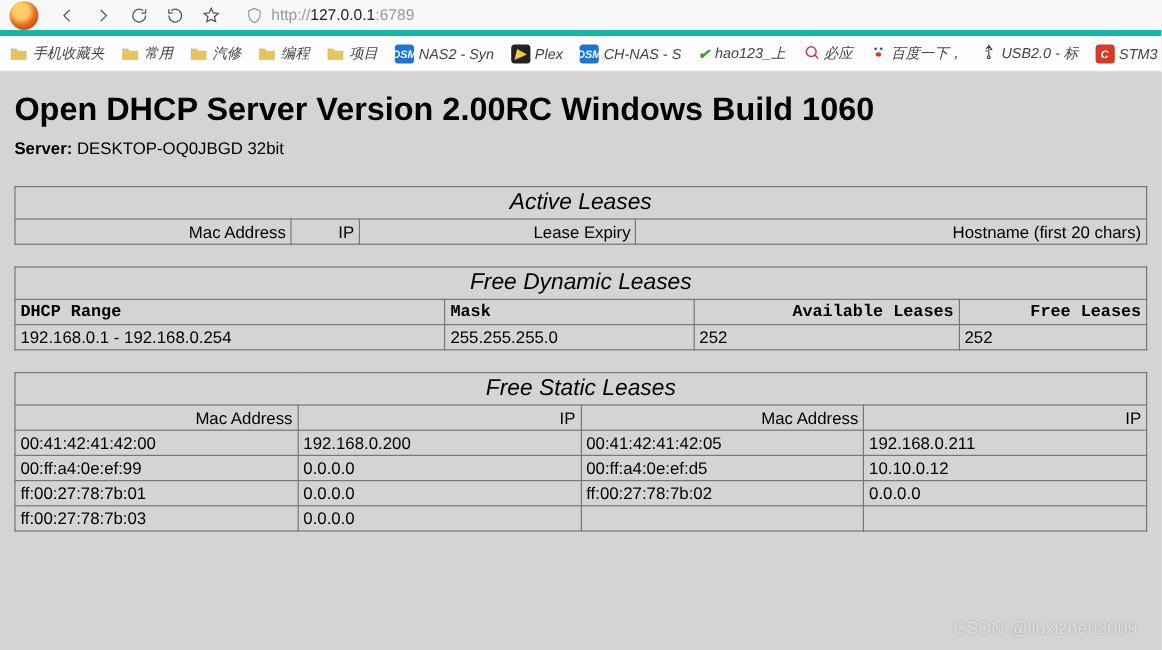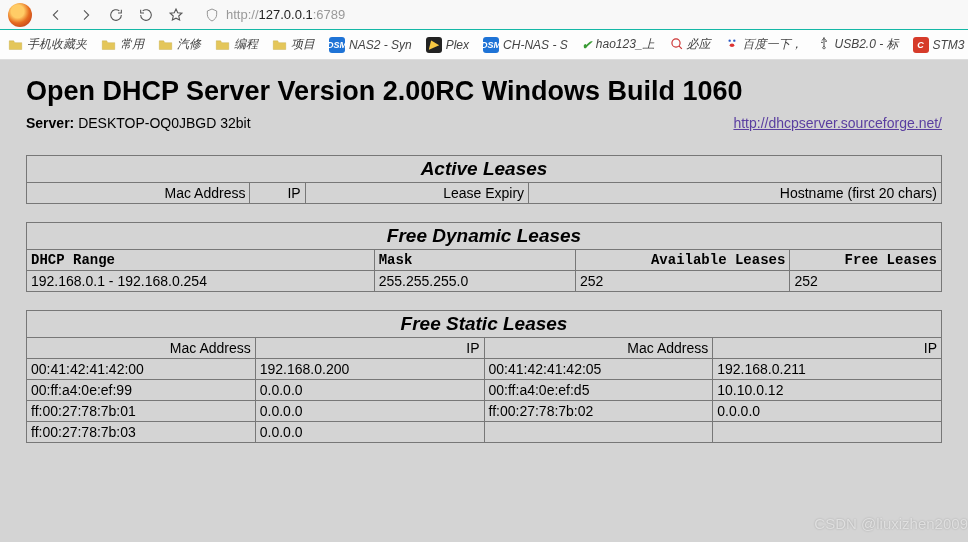--- a/index.html
+++ b/index.html
@@ -2,21 +2,21 @@
 <html><head>
 <meta charset="utf-8">
 <style>
   * { box-sizing: border-box; }
   html, body { margin: 0; padding: 0; font-family: Arial, "Microsoft YaHei", sans-serif; }
   body { width: 968px; height: 542px; overflow: hidden; background: #f4f4f4; }
 
   
   .chrome-top {
     display: flex; align-items: center; height: 30px;
-    background: #f8f8f8; border-bottom: 1px solid #14b8a6;
+    background: #f8f8f8; border-bottom: 5px solid #14b8a6;
     padding: 0 4px; gap: 2px;
   }
   .tab-fav {
     width: 24px; height: 24px; border-radius: 12px;
     background: radial-gradient(circle at 40% 35%, #ffcc66 0 30%, #e56b1f 55%, #b02a1a 100%);
     margin-right: 8px; margin-left: 4px;
   }
   .nav-btn {
     width: 28px; height: 28px; display:flex; align-items:center; justify-content:center;
     color:#555; font-size:18px; border-radius:4px; cursor:pointer;
@@ -40,47 +40,47 @@
   .bm .fo { width:15px;height:13px; }
   .bm .fo path{ fill:#e4c65a; stroke:#b89a2e; stroke-width:0.5;}
   .bm-ico { width:16px;height:16px;border-radius:3px;display:flex;align-items:center;justify-content:center;font-size:9px;color:#fff;font-weight:bold;}
   .bm-dsm{background:#1e73d6;} .bm-plex{background:#222;color:#f7c843;font-size:11px;}
   .bm-hao{color:#3a9b35;font-weight:bold;} .bm-bing svg{width:14px;height:14px;}
   .bm-baidu svg{width:14px;height:14px;} .bm-usb svg{width:14px;height:14px;stroke:#333;fill:#333;}
   .bm-stm{background:#d63b2a;}
 
   
   .page {
-    background:#d4d4d4; padding:10px 26px; height:calc(100% - 60px);
+    background:#d4d4d4; padding:10px 12px; height:calc(100% - 60px);
     overflow:auto; position:relative;
   }
   h2.title { font-size:27px; margin:6px 0 8px 0; font-weight:800; color:#000;}
   .srv-row { display:flex; justify-content:space-between; font-size:14px; margin-bottom:24px;}
   .srv-row b{font-weight:700;}
   .srv-row a{ color:#5a3ea0; text-decoration:underline;}
 
   table.blk {
     width:100%; border-collapse:collapse; font-size:14px; background:#d4d4d4;
   }
   table.blk, table.blk th, table.blk td {
     border:1px solid #777;
   }
   table.blk th, table.blk td { padding:2px 4px; }
-  .sect-title { font-style:italic; font-weight:700; text-align:center; font-size:19px; padding:4px 0;}
+  .sect-title { font-style:italic; font-weight:400; text-align:center; font-size:19px; padding:4px 0;}
   .hdr th { font-weight:400; text-align:right; }
   .gap { height:18px; }
 
   .dyn-hdr th { text-align:left;font-family:Liberation Mono, monospace; }
   .dyn-hdr th.r { text-align:right; }
   .dyn-row td.r { }
 
   .stat-row td { text-align:left; }
 
   .watermark {
-    position:absolute; right:0; bottom:10px; color:rgba(230,230,230,0.85);
+    position:absolute; right:20px; bottom:10px; color:rgba(230,230,230,0.85);
     font-size:15px; pointer-events:none; font-family:Arial;
     text-shadow:0 0 2px rgba(0,0,0,0.25);
   }
 </style>
 </head>
 <body>
 
 <div class="chrome-top">
   <div class="tab-fav"></div>
   <div class="nav-btn">
@@ -192,21 +192,20 @@
     </div>
   </div>
 
 <div class="page">
   <h2 class="title">Open DHCP Server Version 2.00RC Windows Build 1060</h2>
   <div class="srv-row">
     <span>
       <b>Server:</b>
       <span>DESKTOP-OQ0JBGD 32bit</span>
     </span>
-    <a href="#">http://dhcpserver.sourceforge.net/</a>
   </div>
 
   <table class="blk">
     <tbody>
         <tr>
           <th colspan="4" class="sect-title">Active Leases</th>
         </tr>
     <tr class="hdr" id="al-hdr">
           <th>Mac Address</th>
           <th>IP</th>

